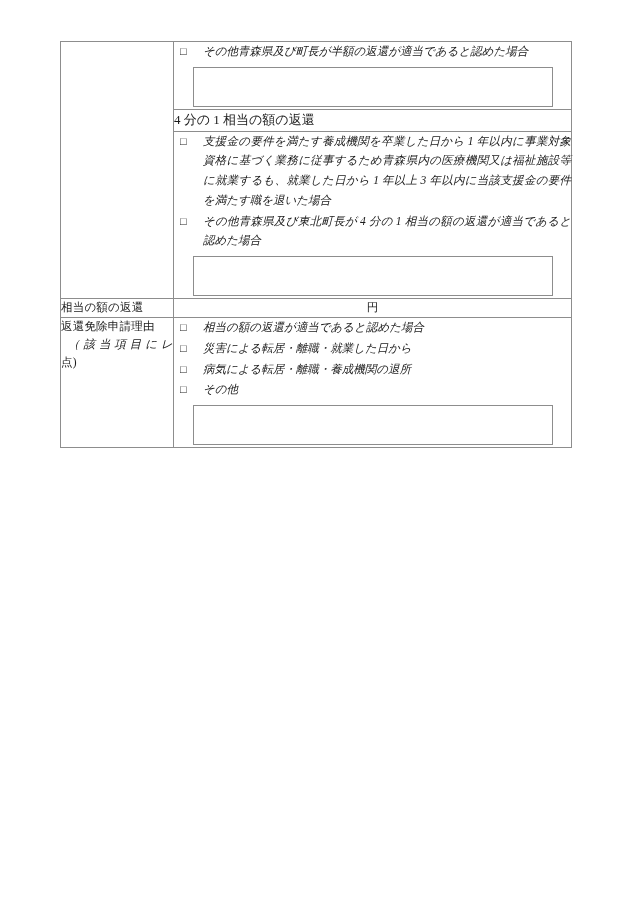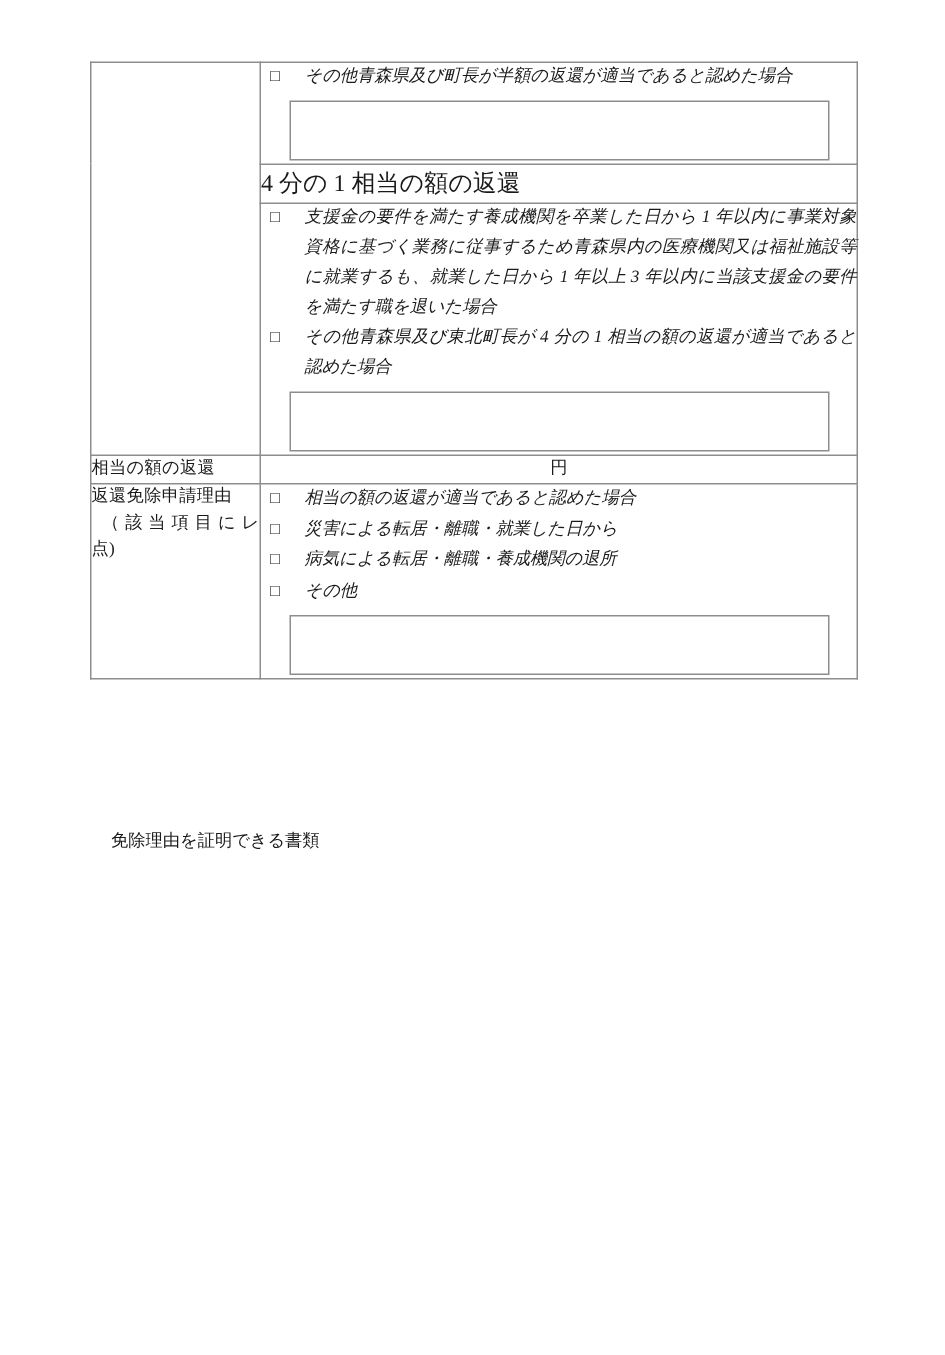--- a/index.html
+++ b/index.html
@@ -47,30 +47,31 @@
     font-size: 11.5px;
     line-height: 1.55;
     padding: 6px 4px 6px 7px;
     letter-spacing: .2px;
   }
   .label-line  { white-space: nowrap; }
   .label-just  {
     text-align: justify;
     text-align-last: justify;
     padding-left: 7px;
+    font-style: italic;
   }
 
   .body-cell {
     font-size: 11.5px;
     line-height: 1.72;
     padding: 5px 8px 7px 8px;
   }
 
   .section-title {
-    font-size: 16px;
+    font-size: 13px;
     line-height: 1.6;
     padding: 8px 8px 8px 12px;
   }
 
   
   .check-item {
     position: relative;
     padding-left: 29px;
     margin: 0;
     text-align: justify;
@@ -189,16 +190,15 @@
             <span class="check-text">その他</span>
           </div>
           <div class="write-box"></div>
         </td>
       </tr>
 
     </tbody>
   </table>
 
   <div class="footer">
-    <div class="footer-sub">免除理由を証明できる書類</div>
   </div>
 
 </div>
 
 </body></html>

